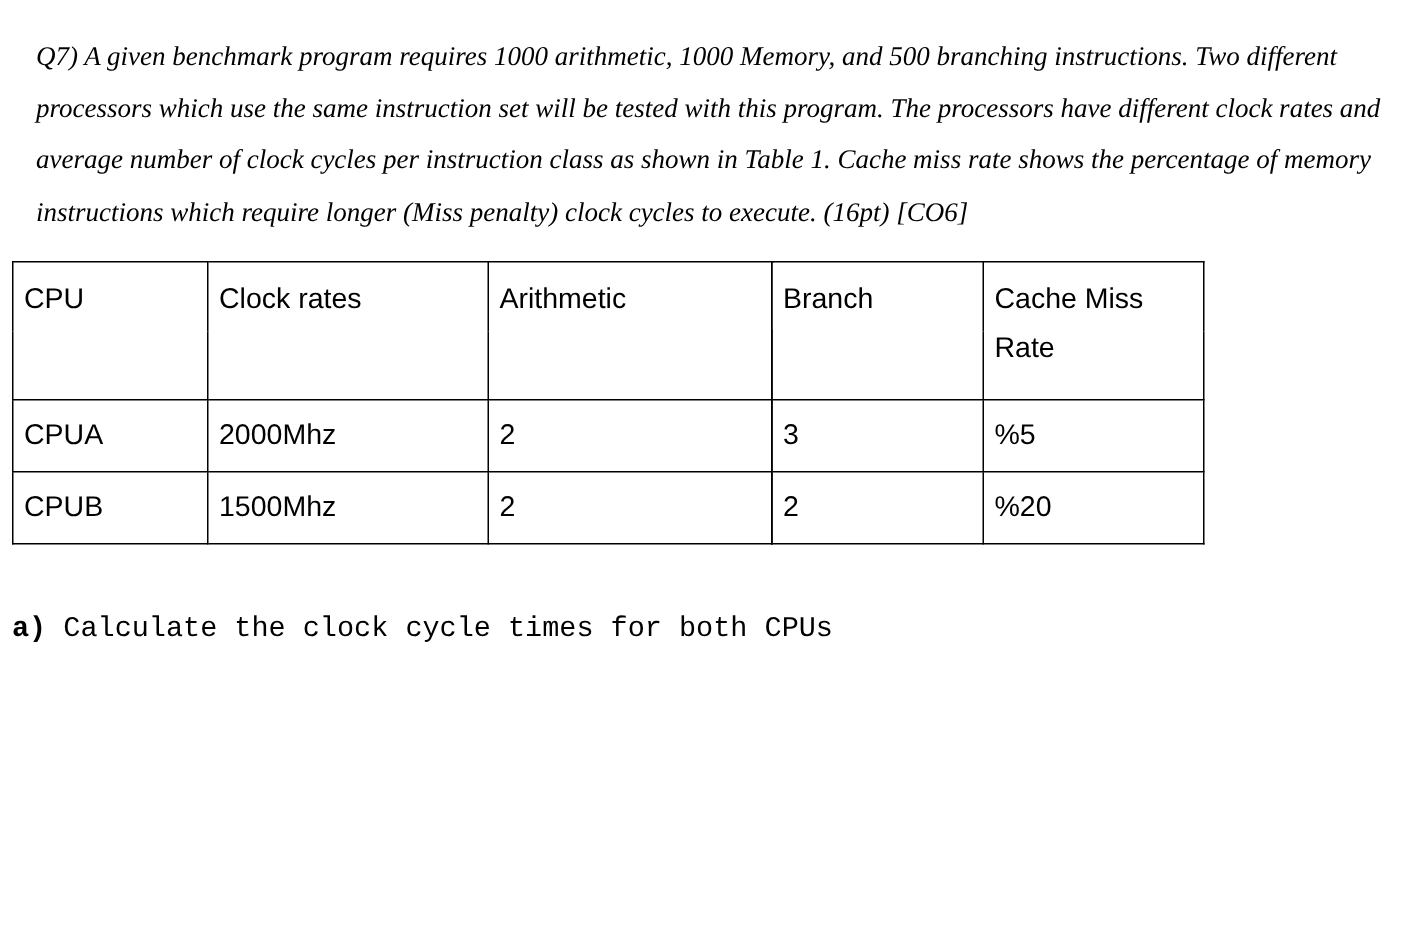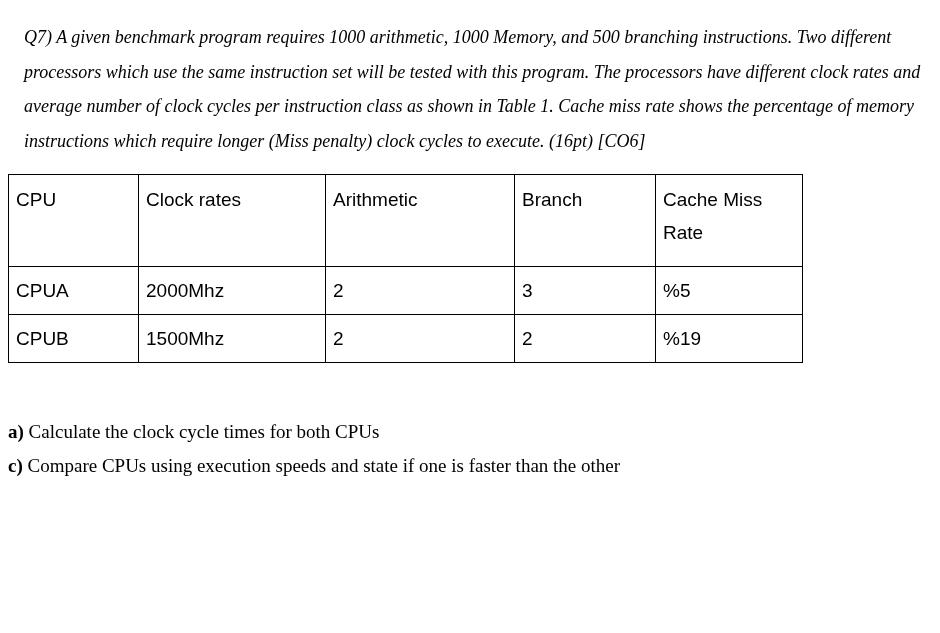--- a/index.html
+++ b/index.html
@@ -55,22 +55,22 @@
   }
   .col-cpu   { width: 118px; }
   .col-clock { width: 175px; }
   .col-arith { width: 177px; }
   .col-hit   { width: 98px; }
   .col-miss  { width: 96px; margin-top: 16px; }
   .col-branch{ width: 129px; }
   .col-cache { width: 135px; }
   td.header-tall { height: 78px; }
   .tasks {
-    margin-top: 52px;
-    font-family: Liberation Serif, serif;
+    margin-top: 40px;
+    font-family: Liberation Mono, monospace;
     font-size: 19px;
   }
   .task-item {
     line-height: 33.5px;
     margin: 0;
   }
   .task-item .task-letter { font-weight: bold; }
 </style>
 </head>
 <body>
@@ -103,27 +103,24 @@
       <td>3</td>
       <td>%5</td>
     </tr>
     <tr class="data-row">
       <td>CPUB</td>
       <td>1500Mhz</td>
       <td>2</td>
       <td>1</td>
       <td>10</td>
       <td>2</td>
-      <td>%19</td>
+      <td>%20</td>
     </tr>
   </tbody>
     </table>
 
   <div class="tasks">
     <p class="task-item">
       <span class="task-letter">a)</span><span> Calculate the clock cycle times for both CPUs</span>
     </p>
-    <p class="task-item">
-      <span class="task-letter">c)</span><span> Compare CPUs using execution speeds and state if one is faster than the other</span>
-    </p>
   </div>
 
 </div>
 
 </body></html>

